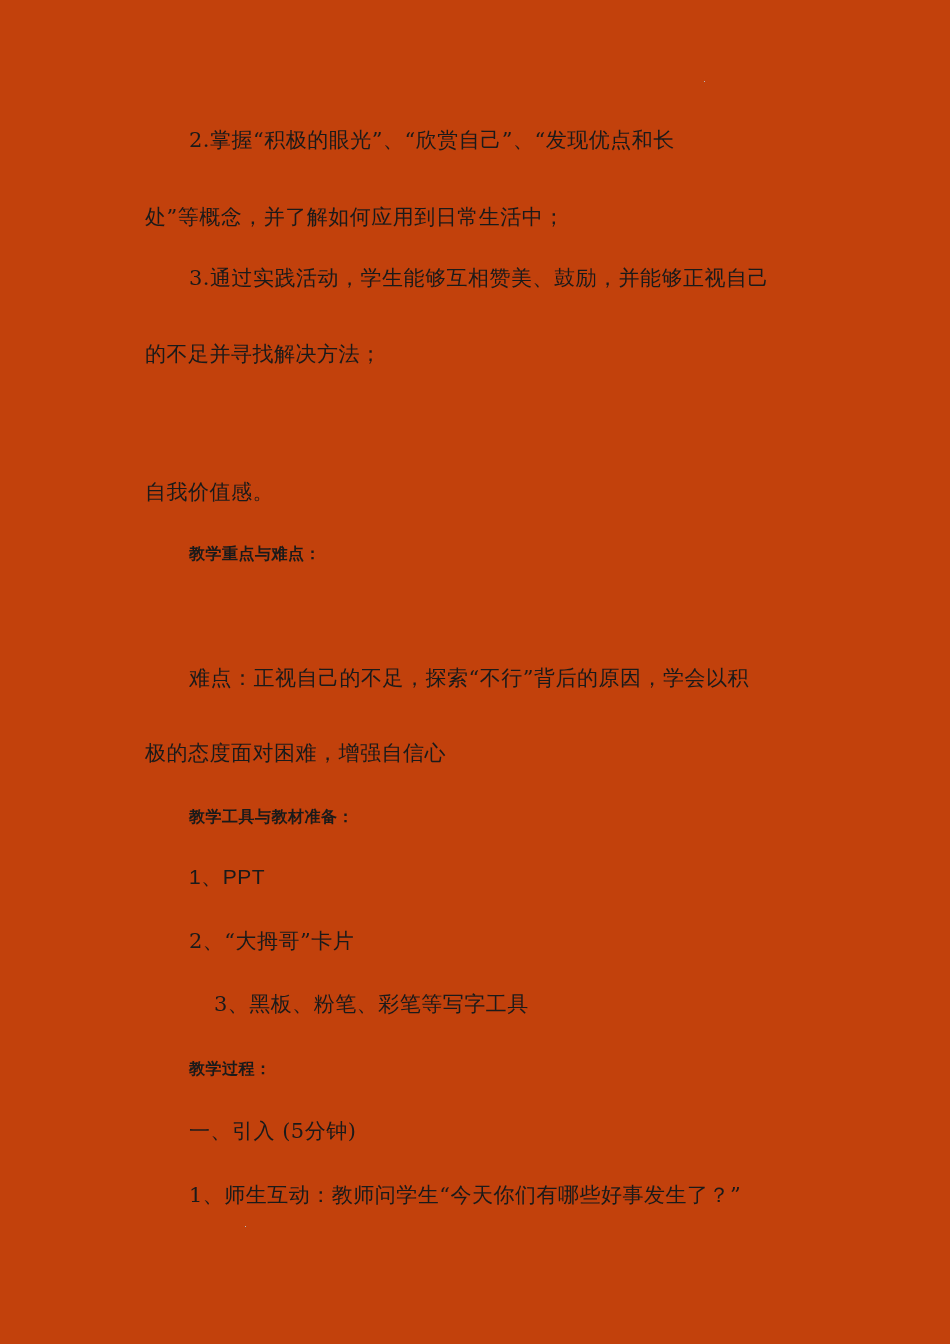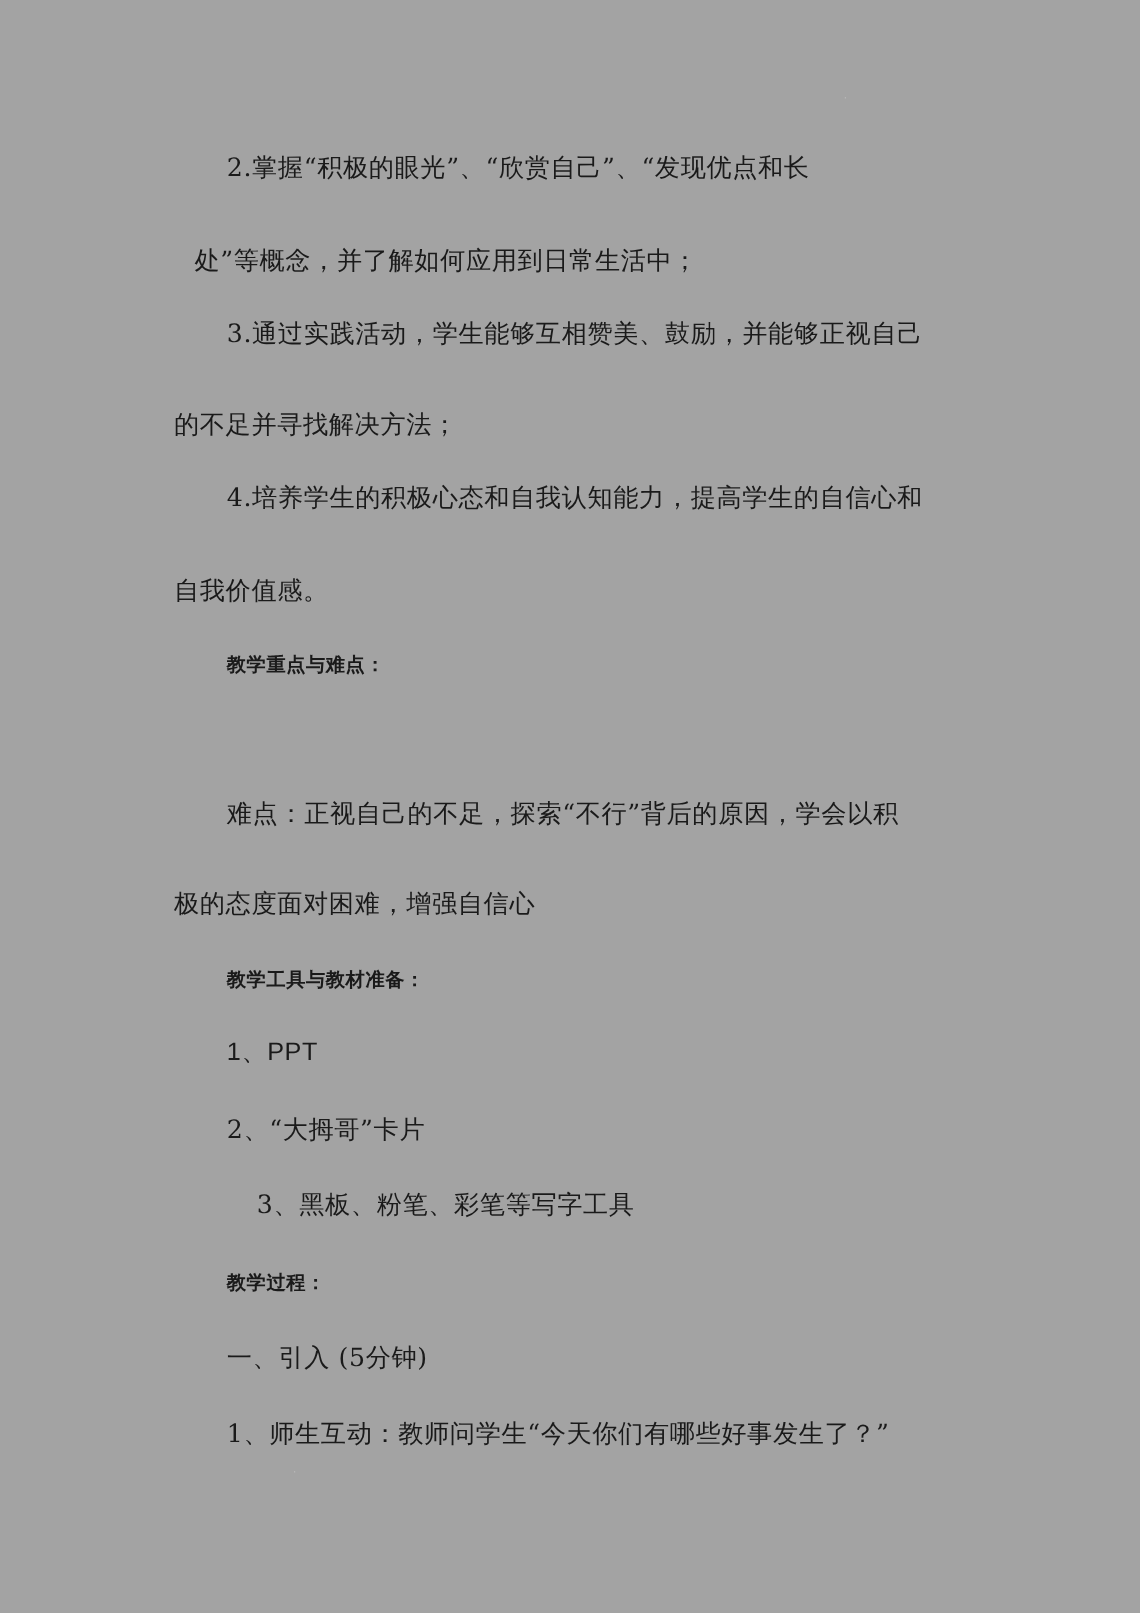--- a/index.html
+++ b/index.html
@@ -14,21 +14,21 @@
       overflow: hidden;
       font-family: "DejaVu Serif", "Liberation Serif", serif;
       color: #1a1a1a;
     }
     .page {
       position: absolute;
       left: 0;
       top: 0;
       width: 950px;
       height: 1344px;
-      background: #a3a3a3;
+      background: #c2410c;
     }
     .line {
       position: absolute;
       font-size: 21px;
       line-height: 26px;
       white-space: nowrap;
       letter-spacing: 0.5px;
     }
     .indent { left: 189px; }
     .cont { left: 145px; }
@@ -48,26 +48,25 @@
     }
   </style>
 </head>
 <body>
 
 <div class="page">
 
   <div class="speck" style="left:704px; top:81px;"></div>
 
   <div class="line indent" style="top:127px;">2.掌握“积极的眼光”、“欣赏自己”、“发现优点和长</div>
-  <div class="line cont" style="top:204px;margin-left:17px;">处”等概念，并了解如何应用到日常生活中；</div>
+  <div class="line cont" style="top:204px;">处”等概念，并了解如何应用到日常生活中；</div>
 
   <div class="line indent" style="top:265px;">3.通过实践活动，学生能够互相赞美、鼓励，并能够正视自己</div>
   <div class="line cont" style="top:341px;">的不足并寻找解决方法；</div>
 
-  <div class="line indent" style="top:402px;">4.培养学生的积极心态和自我认知能力，提高学生的自信心和</div>
   <div class="line cont" style="top:479px;">自我价值感。</div>
 
   <div class="line indent bold" style="top:541px;">教学重点与难点：</div>
   <div class="line cont" style="top:740px;">极的态度面对困难，增强自信心</div>
   <div class="line indent" style="top:665px;">难点：正视自己的不足，探索“不行”背后的原因，学会以积</div>
 
   <div class="line indent bold" style="top:804px;">教学工具与教材准备：</div>
   <div class="line indent num" style="top:864px;text-align:right;">1、PPT</div>
   <div class="line indent" style="top:928px;">2、“大拇哥”卡片</div>
   <div class="line indent" style="top:991px;margin-left:25px;">3、黑板、粉笔、彩笔等写字工具</div>

